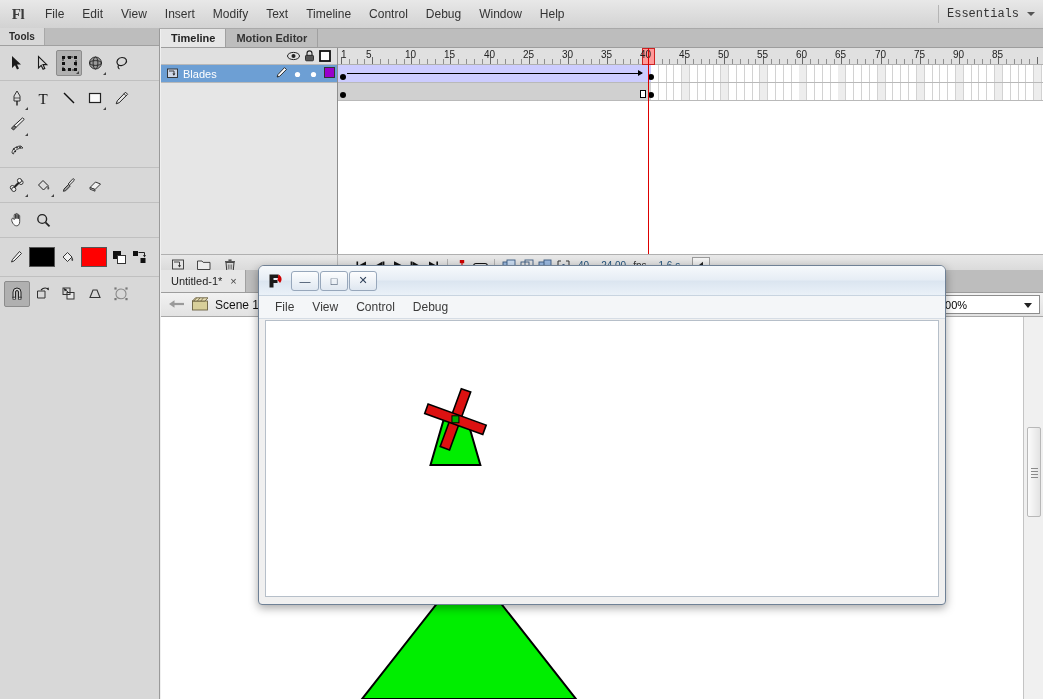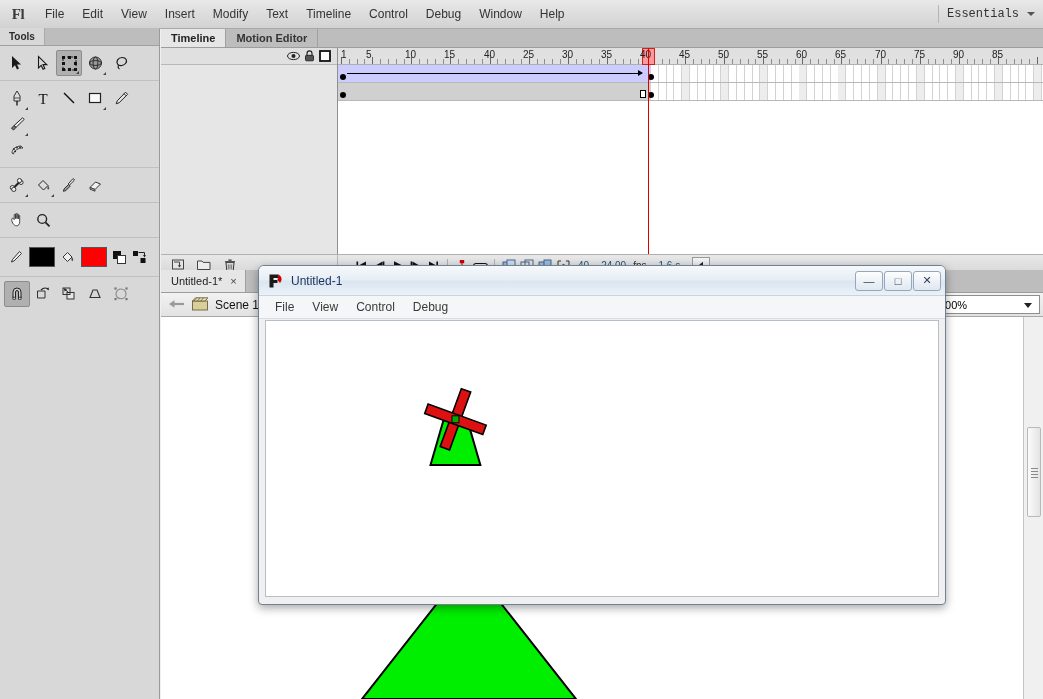--- a/index.html
+++ b/index.html
@@ -477,20 +477,46 @@
                 <rect x="1.5" y="5.3" width="8" height="5.5" rx="1" fill="#555" stroke="#111" stroke-width="0.8"></rect>
               </svg>
           </div>
           <div class="hdr-icon">
             <svg width="12" height="12" viewBox="0 0 12 12">
                 <rect x="1" y="1" width="10" height="10" fill="#fff" stroke="#111" stroke-width="1.8"></rect>
               </svg>
           </div>
         </div>
 
+        <div class="layer-row selected">
+          <svg width="11" height="11" viewBox="0 0 11 11">
+            <rect x="0.5" y="1" width="10" height="8.5" fill="#cfd8e8" stroke="#2b2b2b" stroke-width="0.9"></rect>
+            <path d="M2 3 L7 3 L7 6.5" fill="none" stroke="#2b2b2b" stroke-width="0.9"></path>
+            <path d="M5.4 5.6 L8.4 5.6 L6.9 7.8 Z" fill="#2b2b2b"></path>
+          </svg>
+          <span class="layer-name">Blades</span>
+          <span class="layer-dot">
+            <svg width="13" height="13" viewBox="0 0 13 13">
+                <path d="M9.5 1.6 L11.4 3.5 L4.6 10.3 L2.2 11 L2.9 8.6 Z" fill="#fff" stroke="#1a1a1a" stroke-width="0.9"></path>
+              </svg>
+          </span>
+          <span class="layer-dot">
+            <svg width="7" height="7" viewBox="0 0 7 7">
+                <circle cx="3.5" cy="3.5" r="2.6" fill="#ffffff"></circle>
+              </svg>
+          </span>
+          <span class="layer-dot">
+            <svg width="7" height="7" viewBox="0 0 7 7">
+                <circle cx="3.5" cy="3.5" r="2.6" fill="#ffffff"></circle>
+              </svg>
+          </span>
+          <span class="layer-dot">
+            <span class="layer-color lc-purple" style="display:inline-block"></span>
+          </span>
+        </div>
 
       </div>
 
       <div class="frames-col">
         <div class="ruler" id="ruler">
             <div class="ruler-tick major" style="left: 3px;"></div>
             <div class="ruler-tick" style="left: 11px;"></div>
             <div class="ruler-tick" style="left: 19px;"></div>
             <div class="ruler-tick" style="left: 26px;"></div>
             <div class="ruler-tick major" style="left: 34px;"></div>
@@ -953,21 +979,20 @@
   </div>
 
   <div class="player-win">
     <div class="pw-title">
       <span class="pw-icon">
         <svg width="16" height="16" viewBox="0 0 16 16">
           <path d="M1.5 1.5 L10.5 1.5 L10.5 5 L5.5 5 L5.5 7 L9.5 7 L9.5 10 L5.5 10 L5.5 14.5 L1.5 14.5 Z" fill="#1a1a1a"></path>
           <path d="M10.5 1.5 C14 3.5 14.5 7 12 10 L9.5 7 Z" fill="#cc0000"></path>
         </svg>
       </span>
-      <span class="pw-titletext">Untitled-1</span>
       <span class="pw-btns">
         <span class="pw-btn">—</span>
         <span class="pw-btn">□</span>
         <span class="pw-btn close">✕</span>
       </span>
     </div>
     <div class="pw-menubar">
       <span class="pw-menu">File</span>
       <span class="pw-menu">View</span>
       <span class="pw-menu">Control</span>

